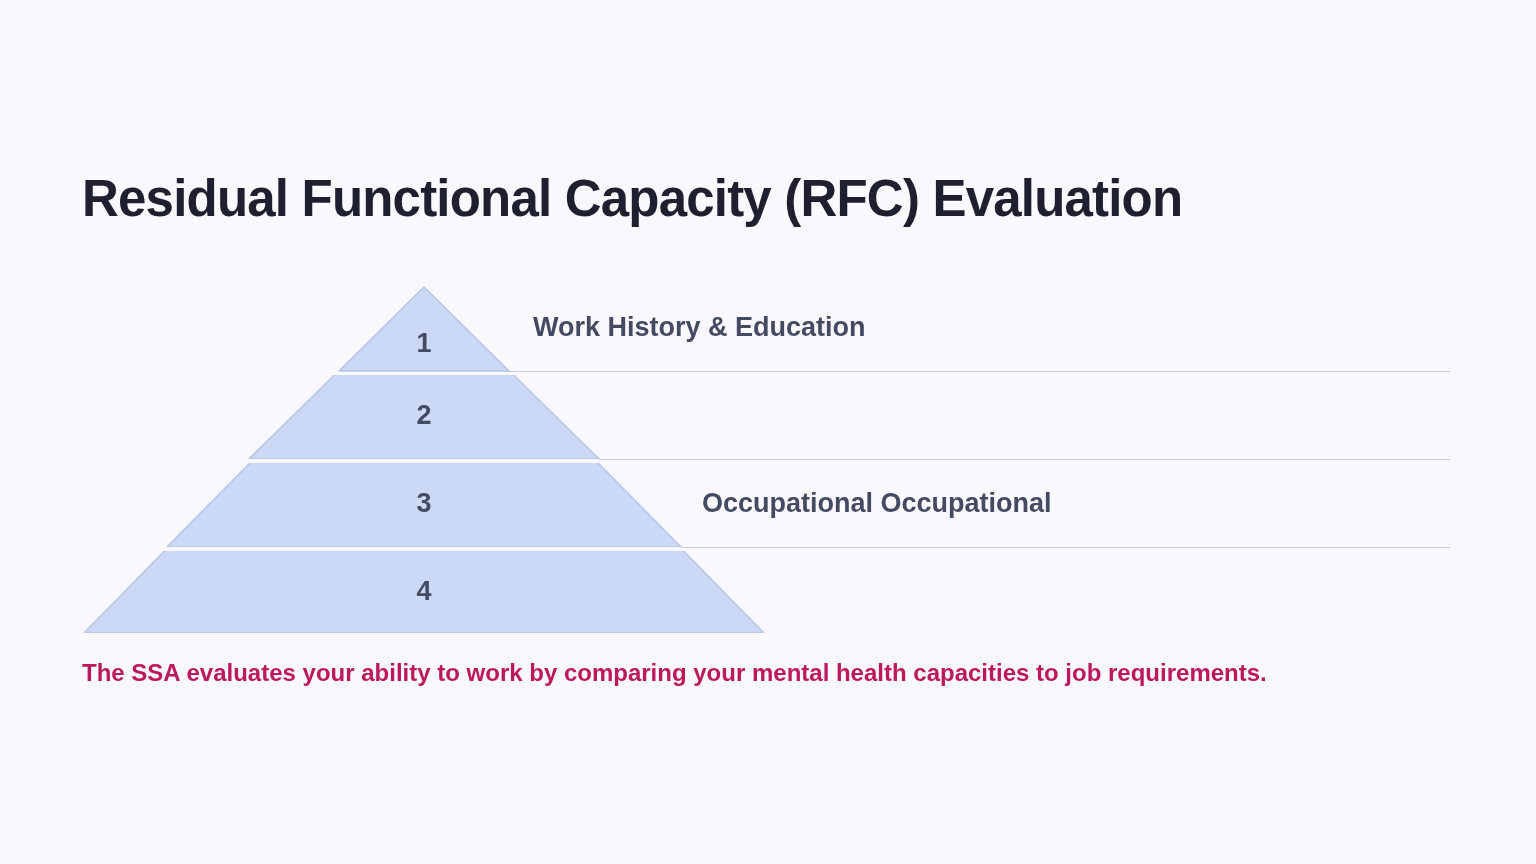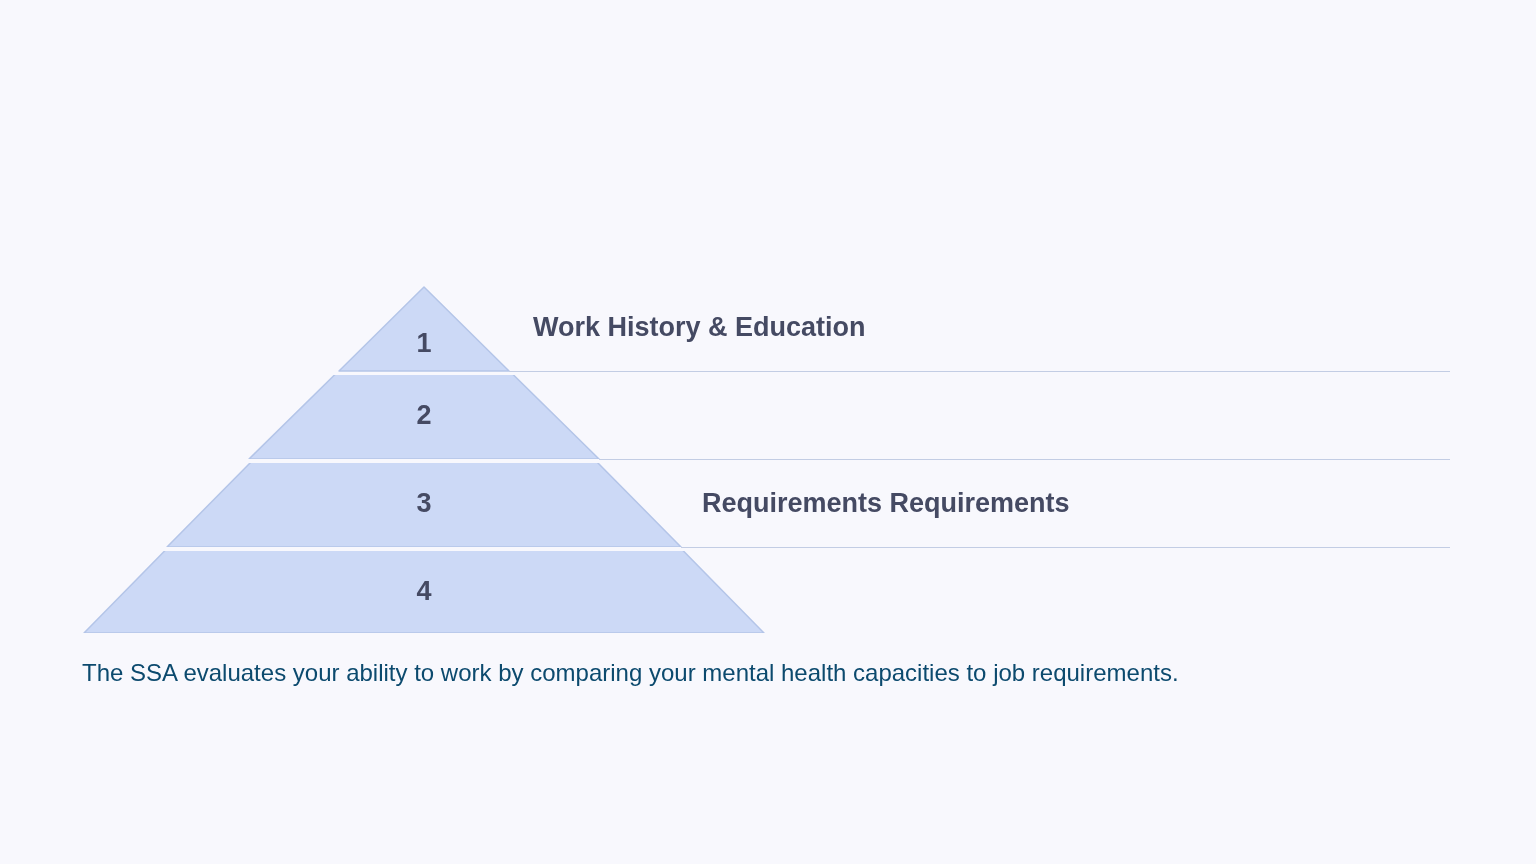--- a/index.html
+++ b/index.html
@@ -90,31 +90,32 @@
     background: #c3cde4;
   }
 
   
   #caption {
     position: absolute;
     left: 82px;
     top: 657px;
     width: 1380px;
     font-size: 24px;
-    font-weight: 400;
-    color: #0c4a6e;
+    font-weight: 700;
+    color: #be185d;
     line-height: 1.35;
     white-space: nowrap;
   }
 </style>
 </head>
 <body>
 
 <div id="slide">
 
+  <div id="page-title">Residual Functional Capacity (RFC) Evaluation</div>
 
   <div id="pyramid-diagram">
 
     <svg id="pyramid-svg" viewBox="0 0 1536 864">
 
       <polygon points="424,287 509,371 339,371" fill="#ccd9f6" stroke="#b4c5e8" stroke-width="1.5" stroke-linejoin="round"></polygon>
 
       <polygon points="424,287 599,459 249,459" fill="#ccd9f6" stroke="#b4c5e8" stroke-width="1.5" stroke-linejoin="round" clip-path="url(#clip-tier-2)"></polygon>
 
       <polygon points="424,287 681,547 167,547" fill="#ccd9f6" stroke="#b4c5e8" stroke-width="1.5" stroke-linejoin="round" clip-path="url(#clip-tier-3)"></polygon>
@@ -142,21 +143,21 @@
       <div class="tier-number" style="left:364px; top:16px;">1</div>
       <div class="tier-label" style="left:533px; top:0px;">Work History &amp; Education</div>
     </div>
 
     <div class="tier-row" style="top:371px;">
       <div class="tier-number" style="left:364px; top:0px;">2</div>
     </div>
 
     <div class="tier-row" style="top:459px;">
       <div class="tier-number" style="left:364px; top:0px;">3</div>
-      <div class="tier-label" style="left:702px; top:0px;">Requirements Requirements</div>
+      <div class="tier-label" style="left:702px; top:0px;">Occupational Occupational</div>
     </div>
 
     <div class="tier-row" style="top:547px;">
       <div class="tier-number" style="left:364px; top:0px;">4</div>
     </div>
 
   </div>
 
   <div id="caption">The SSA evaluates your ability to work by comparing your mental health capacities to job requirements.</div>
 

